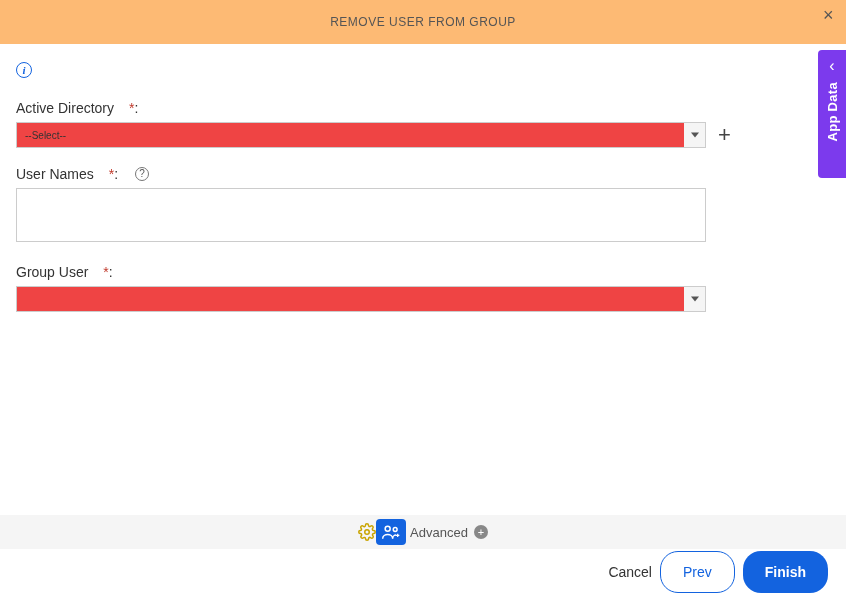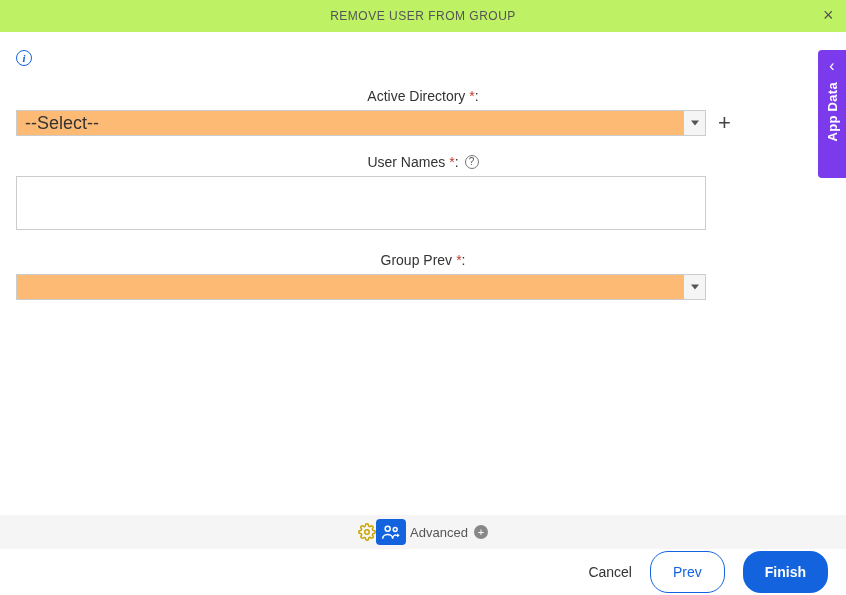--- a/index.html
+++ b/index.html
@@ -1,42 +1,42 @@
 <!DOCTYPE html>
 <html><head>
 <meta charset="utf-8">
 <style>
   * { box-sizing: border-box; margin: 0; padding: 0; }
   html, body { width: 846px; height: 595px; font-family: -apple-system, BlinkMacSystemFont, "Segoe UI", Arial, sans-serif; background: #fff; overflow: hidden; }
-  .header { background: #bef264; height: 32px; display: flex; align-items: center; justify-content: center; position: relative; color: #555; font-size: 12px; letter-spacing: 0.5px; }
+  .header { background: #fdba74; height: 44px; display: flex; align-items: center; justify-content: center; position: relative; color: #555; font-size: 12px; letter-spacing: 0.5px; }
   .header .close { position: absolute; right: 12px; top: 6px; font-size: 18px; color: #555; cursor: pointer; line-height: 1; }
   .content { padding: 18px 16px 0 16px; }
   .title-row { display: flex; align-items: center; gap: 8px; margin-bottom: 22px; }
   .title { font-size: 19px; font-weight: 700; color: #222; }
   .info-icon { width: 16px; height: 16px; border: 1.5px solid #1363DF; border-radius: 50%; display: inline-flex; align-items: center; justify-content: center; color: #1363DF; font-size: 11px; font-weight: 700; font-style: italic; font-family: Georgia, serif; line-height: 1; }
   .field { margin-bottom: 18px; }
-  .label-row { display: flex; align-items: center; gap: 6px; margin-bottom: 6px; font-size: 14px; color: #333; justify-content: center; }
+  .label-row { display: flex; align-items: center; gap: 17px; margin-bottom: 6px; font-size: 14px; color: #333; }
   .required { color: #c0392b; }
   .help-icon { width: 14px; height: 14px; border: 1.2px solid #777; border-radius: 50%; display: inline-flex; align-items: center; justify-content: center; color: #555; font-size: 10px; line-height: 1; cursor: default; }
   .select-row { display: flex; align-items: center; gap: 12px; }
   .select-wrap { position: relative; flex: 0 0 690px; height: 26px; }
   .select-wrap.full { flex: 0 0 690px; }
-  .select-input { width: 100%; height: 100%; border: 1px solid #ccc; background: #fdba74; padding: 0 40px 0 8px; font-size: 18px; color: #333; outline: none; }
+  .select-input { width: 100%; height: 100%; border: 1px solid #ccc; background: #ef4444; padding: 0 40px 0 8px; font-size: 10px; color: #333; outline: none; }
   .select-btn { position: absolute; right: 0; top: 0; width: 22px; height: 100%; border: 1px solid #ccc; border-left: none; background: #f5f5f5; display: flex; align-items: center; justify-content: center; cursor: pointer; }
   .select-btn svg { width: 8px; height: 8px; fill: #555; }
   .plus-btn { font-size: 22px; color: #444; font-weight: 300; cursor: pointer; user-select: none; line-height: 1; }
   .textarea { width: 690px; height: 54px; border: 1px solid #ccc; background: #fff; resize: none; padding: 6px 8px; font-family: inherit; font-size: 14px; outline: none; }
   .bottom-bar { position: absolute; bottom: 46px; left: 0; right: 0; height: 34px; background: #f5f5f5; display: flex; align-items: center; justify-content: center; font-size: 13px; color: #555; }
   .gear-icon, .users-icon, .add-circle { display: inline-flex; align-items: center; justify-content: center; }
   .gear-icon svg { width: 18px; height: 18px; }
   .users-box { width: 30px; height: 26px; background: #1363DF; border-radius: 4px; display: inline-flex; align-items: center; justify-content: center; }
   .users-box svg { width: 20px; height: 18px; }
   .advanced-row { display: flex; align-items: center; gap: 6px; margin-left: 4px; }
   .add-circle { width: 14px; height: 14px; background: #888; border-radius: 50%; color: #fff; font-size: 11px; line-height: 1; display:inline-flex; align-items:center; justify-content:center; }
-  .footer { position: absolute; bottom: 0; left: 0; right: 0; height: 46px; display: flex; align-items: center; justify-content: flex-end; gap: 18px; padding-right: 18px; background: #fff; }
+  .footer { position: absolute; bottom: 0; left: 0; right: 0; height: 46px; display: flex; align-items: center; justify-content: flex-end; gap: 8px; padding-right: 18px; background: #fff; }
   .cancel-link { font-size: 14px; color: #333; cursor: pointer; }
   .pill-btn { border-radius: 18px; height: 42px; padding: 0 22px; font-size: 14px; cursor: pointer; border: none; display:inline-flex; align-items:center; }
   .prev-btn { background: #fff; color: #1363DF; border: 1.5px solid #1363DF; }
   .finish-btn { background: #1363DF; color: #fff; font-weight: 700; }
   .side-tab { position: absolute; right: 0; top: 50px; width: 28px; height: 128px; background: #7C3AED; border-top-left-radius: 4px; border-bottom-left-radius: 4px; display: flex; flex-direction: column; align-items: center; padding-top: 8px; cursor: pointer; }
   .side-tab .chev { color: #fff; font-size: 16px; line-height: 1; margin-bottom: 8px; }
   .side-tab .vtext { writing-mode: vertical-rl; transform: rotate(180deg); color: #fff; font-size: 13px; font-weight: 600; letter-spacing: 0.3px; }
 </style>
 </head>
 <body>
@@ -73,21 +73,21 @@
     <div class="label-row">
       <span>User Names</span>
       <span style="margin-left:-2px;"><span class="required">*</span><span>:</span></span>
       <span class="help-icon">?</span>
     </div>
     <textarea class="textarea" style=""></textarea>
   </div>
 
   <div class="field">
     <div class="label-row">
-      <span>Group Prev</span>
+      <span>Group User</span>
       <span style="margin-left:-2px;"><span class="required">*</span><span>:</span></span>
     </div>
     <div class="select-row">
       <div class="select-wrap full">
         <input class="select-input" readonly="" value="" style="">
         <div class="select-btn">
           <svg viewBox="0 0 10 10">
               <path d="M0 2 L5 8 L10 2 Z"></path>
             </svg>
         </div>

